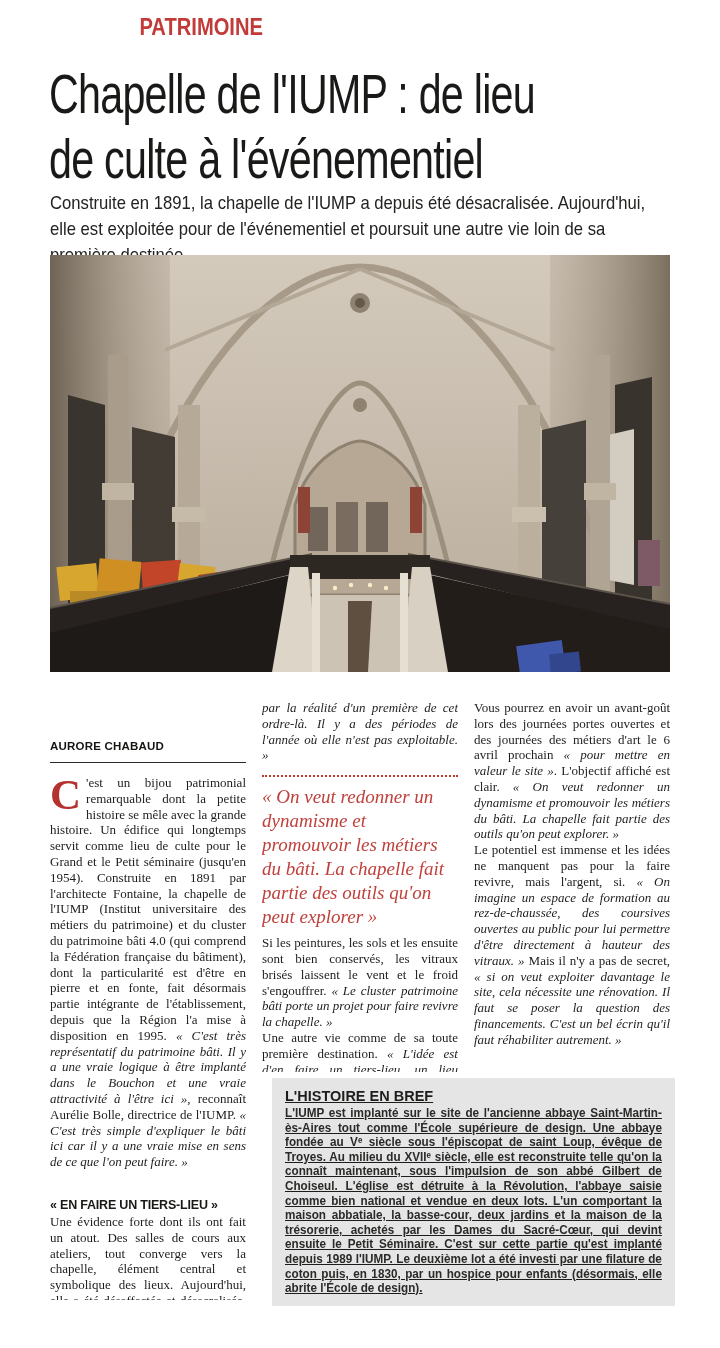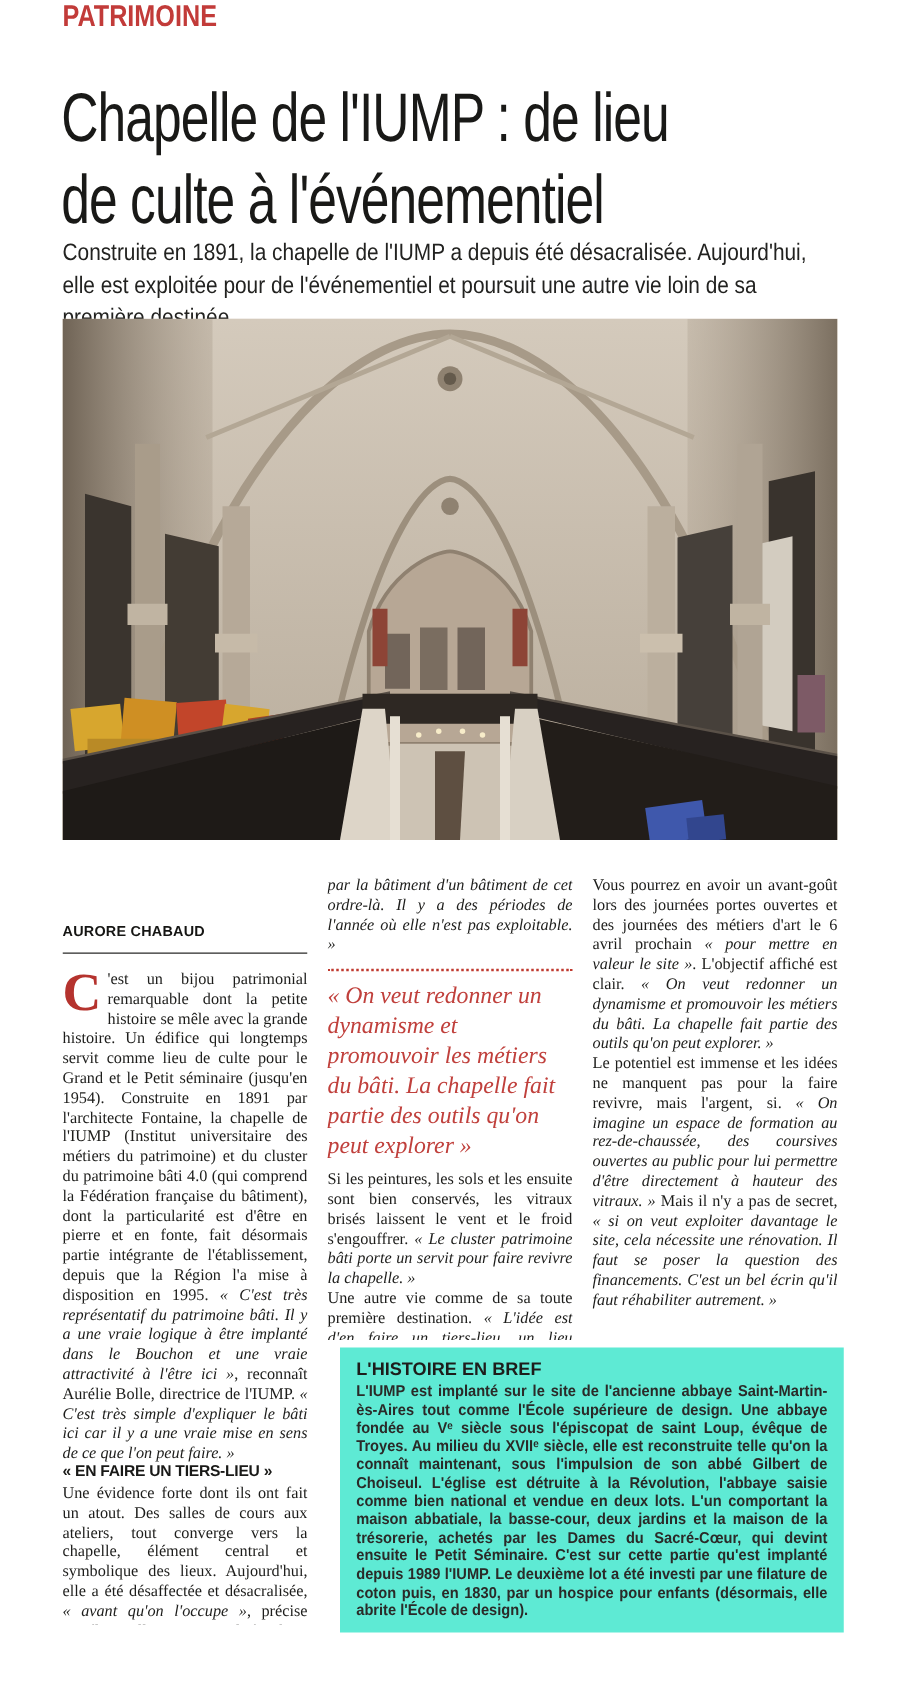--- a/index.html
+++ b/index.html
@@ -1,20 +1,20 @@
 <!DOCTYPE html>
 <html lang="fr"><head>
 <meta charset="utf-8">
 <style>
   html,body{margin:0;padding:0;background:#ffffff;}
   .page{position:relative;width:720px;height:1348px;background:#ffffff;overflow:hidden;
         font-family:"Liberation Sans",sans-serif;color:#1c1c1a;}
 
   
-  .kicker{position:absolute;left:50px;top:0;width:300px;}
+  .kicker{position:absolute;left:50px;top:13px;width:300px;text-align:center;}
   .kicker-inner{font-size:24px;font-weight:700;color:#c23b39;letter-spacing:0px;
         width:120%;transform:scaleX(.84);transform-origin:0 0;}
 
   
   .headline{position:absolute;left:49px;top:46px;width:660px;margin-top:16px;}
   .headline-inner{width:134%;transform:scaleX(.75);transform-origin:0 0;
         font-size:55px;line-height:65px;font-weight:400;color:#191917;letter-spacing:-1px;}
 
   
   .lede{position:absolute;left:50px;top:190px;width:622px;}
@@ -37,28 +37,28 @@
   .col3{left:424px;height:372px;}
 
   .byline{font-size:11.5px;font-weight:700;color:#151513;letter-spacing:.2px;padding-top:3px;margin-top:37px;}
   .byline-rule{border-bottom:1.5px solid #2a2a28;margin:10px 0 12px 0;width:196px;}
 
   .bodyp{margin:0;font-family:"Liberation Serif",serif;font-size:13px;line-height:15.8px;
         text-align:justify;color:#1d1d1b;hyphens:auto;-webkit-hyphens:auto;}
   .it{font-style:italic;}
   .dropcap{float:left;font-family:"Liberation Serif",serif;font-weight:700;color:#b5332e;
         font-size:43px;line-height:34px;padding:3px 5px 0 0;}
-  .subhead{margin:0 0 2px 0;font-size:12.5px;font-weight:700;color:#191917;letter-spacing:-.2px;}
+  .subhead{margin:28px 0 2px 0;font-size:12.5px;font-weight:700;color:#191917;letter-spacing:-.2px;}
   .pullquote{border-top:2px dotted #c0392e;margin:12px 0 6px 0;padding-top:8px;}
   .pq-text{font-family:"Liberation Serif",serif;font-style:italic;color:#c0403c;
         font-size:19px;line-height:24px;text-align:left;}
 
   
   .infobox{position:absolute;left:222px;top:378px;width:403px;min-height:204px;
-        background:#5eead4;box-sizing:border-box;padding:10px 13px 10px 13px;}
+        background:#e5e5e5;box-sizing:border-box;padding:10px 13px 10px 13px;text-decoration:underline;}
   .infobox-title{font-size:14.5px;font-weight:700;color:#1d1d1b;margin:0 0 2px 0;}
   .boxtext-inner{width:107.5%;transform:scaleX(.93);transform-origin:0 0;
         font-size:12.6px;line-height:14.6px;font-weight:700;color:#2a2a28;text-align:justify;}
 </style>
 </head>
 <body>
 
 <div class="page">
 
   <div class="kicker">
@@ -168,25 +168,25 @@
       <div class="byline">AURORE CHABAUD</div>
       <div class="byline-rule"></div>
       <div>
           <p class="bodyp"><span class="dropcap">C</span><span>'est un bijou patrimonial remarquable dont la petite histoire se mêle avec la grande histoire. Un édifice qui longtemps servit comme lieu de culte pour le Grand et le Petit séminaire (jusqu'en 1954). Construite en 1891 par l'architecte Fontaine, la chapelle de l'IUMP (Institut universitaire des métiers du patrimoine) et du cluster du patrimoine bâti 4.0 (qui comprend la Fédération française du bâtiment), dont la particularité est d'être en pierre et en fonte, fait désormais partie intégrante de l'établissement, depuis que la Région l'a mise à disposition en 1995. </span><span class="it">« C'est très représentatif du patrimoine bâti. Il y a une vraie logique à être implanté dans le Bouchon et une vraie attractivité à l'être ici »</span><span>, reconnaît Aurélie Bolle, directrice de l'IUMP. </span><span class="it">« C'est très simple d'expliquer le bâti ici car il y a une vraie mise en sens de ce que l'on peut faire. »</span></p>
           <h3 class="subhead">« EN FAIRE UN TIERS-LIEU »</h3>
           <p class="bodyp"><span>Une évidence forte dont ils ont fait un atout. Des salles de cours aux ateliers, tout converge vers la chapelle, élément central et symbolique des lieux. Aujourd'hui, elle a été désaffectée et désacralisée, </span><span class="it">« avant qu'on l'occupe »</span><span>, précise Aurélie Bolle. Et son utilité a bien changé. </span><span class="it">« La chapelle est exploitée pour l'événementiel : expositions temporaires, assemblées générales, ouvertures lors des journées portes ouvertes. Mais on est contraint</span></p>
         </div>
     </div>
     <div class="col col2">
       <div>
-          <p class="bodyp"><span class="it">par la bâtiment d'un bâtiment de cet ordre-là. Il y a des périodes de l'année où elle n'est pas exploitable. »</span></p>
+          <p class="bodyp"><span class="it">par la réalité d'un première de cet ordre-là. Il y a des périodes de l'année où elle n'est pas exploitable. »</span></p>
           <div class="pullquote">
             <div class="pq-text">« On veut redonner un dynamisme et promouvoir les métiers du bâti. La chapelle fait partie des outils qu'on peut explorer »</div>
           </div>
-          <p class="bodyp"><span>Si les peintures, les sols et les ensuite sont bien conservés, les vitraux brisés laissent le vent et le froid s'engouffrer. </span><span class="it">« Le cluster patrimoine bâti porte un servit pour faire revivre la chapelle. »</span></p>
+          <p class="bodyp"><span>Si les peintures, les sols et les ensuite sont bien conservés, les vitraux brisés laissent le vent et le froid s'engouffrer. </span><span class="it">« Le cluster patrimoine bâti porte un projet pour faire revivre la chapelle. »</span></p>
           <p class="bodyp"><span>Une autre vie comme de sa toute première destination. </span><span class="it">« L'idée est d'en faire un tiers-lieu, un lieu unique et remarquable, mêlant formation, recherche, événementiel »</span></p>
         </div>
     </div>
     <div class="col col3">
       <div>
           <p class="bodyp"><span>Vous pourrez en avoir un avant-goût lors des journées portes ouvertes et des journées des métiers d'art le 6 avril prochain </span><span class="it">« pour mettre en valeur le site »</span><span>. L'objectif affiché est clair. </span><span class="it">« On veut redonner un dynamisme et promouvoir les métiers du bâti. La chapelle fait partie des outils qu'on peut explorer. »</span></p>
           <p class="bodyp"><span>Le potentiel est immense et les idées ne manquent pas pour la faire revivre, mais l'argent, si. </span><span class="it">« On imagine un espace de formation au rez-de-chaussée, des coursives ouvertes au public pour lui permettre d'être directement à hauteur des vitraux. »</span><span> Mais il n'y a pas de secret, </span><span class="it">« si on veut exploiter davantage le site, cela nécessite une rénovation. Il faut se poser la question des financements. C'est un bel écrin qu'il faut réhabiliter autrement. »</span></p>
         </div>
     </div>
 

